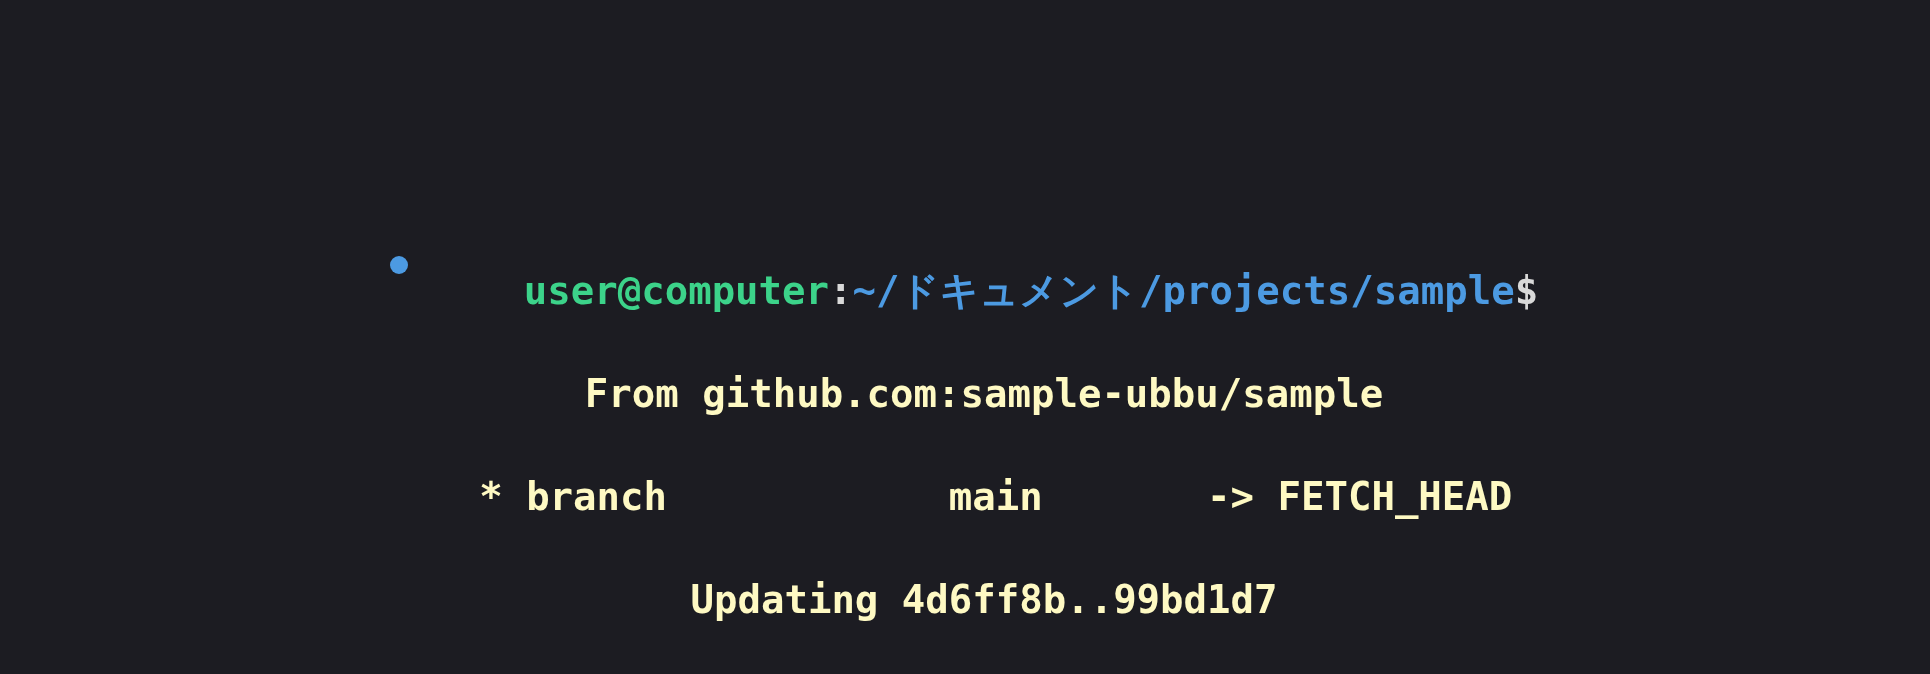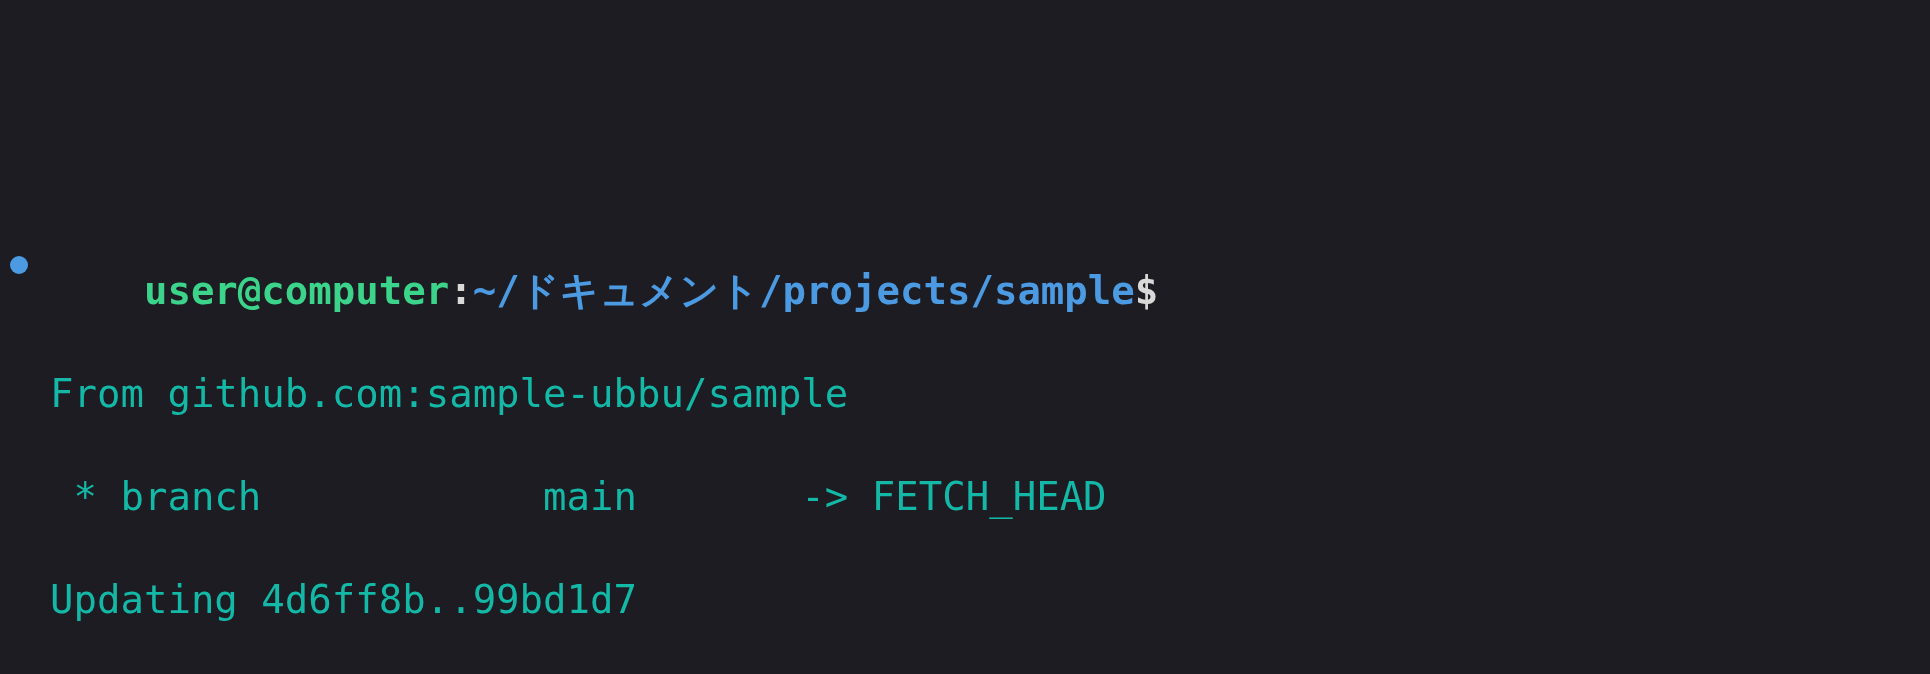--- a/index.html
+++ b/index.html
@@ -8,40 +8,40 @@
       background: #1c1c22;
       font-family: "DejaVu Sans Mono", "Liberation Mono", Consolas, monospace;
       font-size: 39px;
       line-height: 1.32;
       color: #e6e6e6;
       padding: 8px 12px 8px 8px;
       white-space: pre;
       letter-spacing: 0px;
       overflow: hidden;
     }
-    .line { display: flex; align-items: center; }
+    .line { display: flex; align-items: center; justify-content: center; }
     .bullet {
       width: 18px;
       height: 18px;
       border-radius: 50%;
       margin-right: 22px;
       margin-left: 2px;
       flex-shrink: 0;
     }
     .bullet-filled { background: #4c9ae2; }
     .indent-spacer { width: 42px; flex-shrink: 0; }
     .bold { font-weight: 700; }
     .user { color: #3cd38a; }
     .at   { color: #3cd38a; }
     .host { color: #3cd38a; }
     .colon{ color: #d9d9d9; }
     .path { color: #4c9ae2; }
     .dollar{ color: #d9d9d9; }
     .cmd  { color: #d9d9d9; font-weight: 400; }
-    .out  { color: #14b8a6; font-weight: 400; }
+    .out  { color: #fef9c3; font-weight: 700; }
   </style>
 </head>
 <body>
 
 
 
 <div class="line">
   <span class="bullet bullet-filled"></span>
   <span class="bold">
     <span class="user">user</span><span class="at">@</span><span class="host">computer</span><span class="colon">:</span><span class="path">~/ドキュメント/projects/sample</span><span class="dollar">$</span></span>

